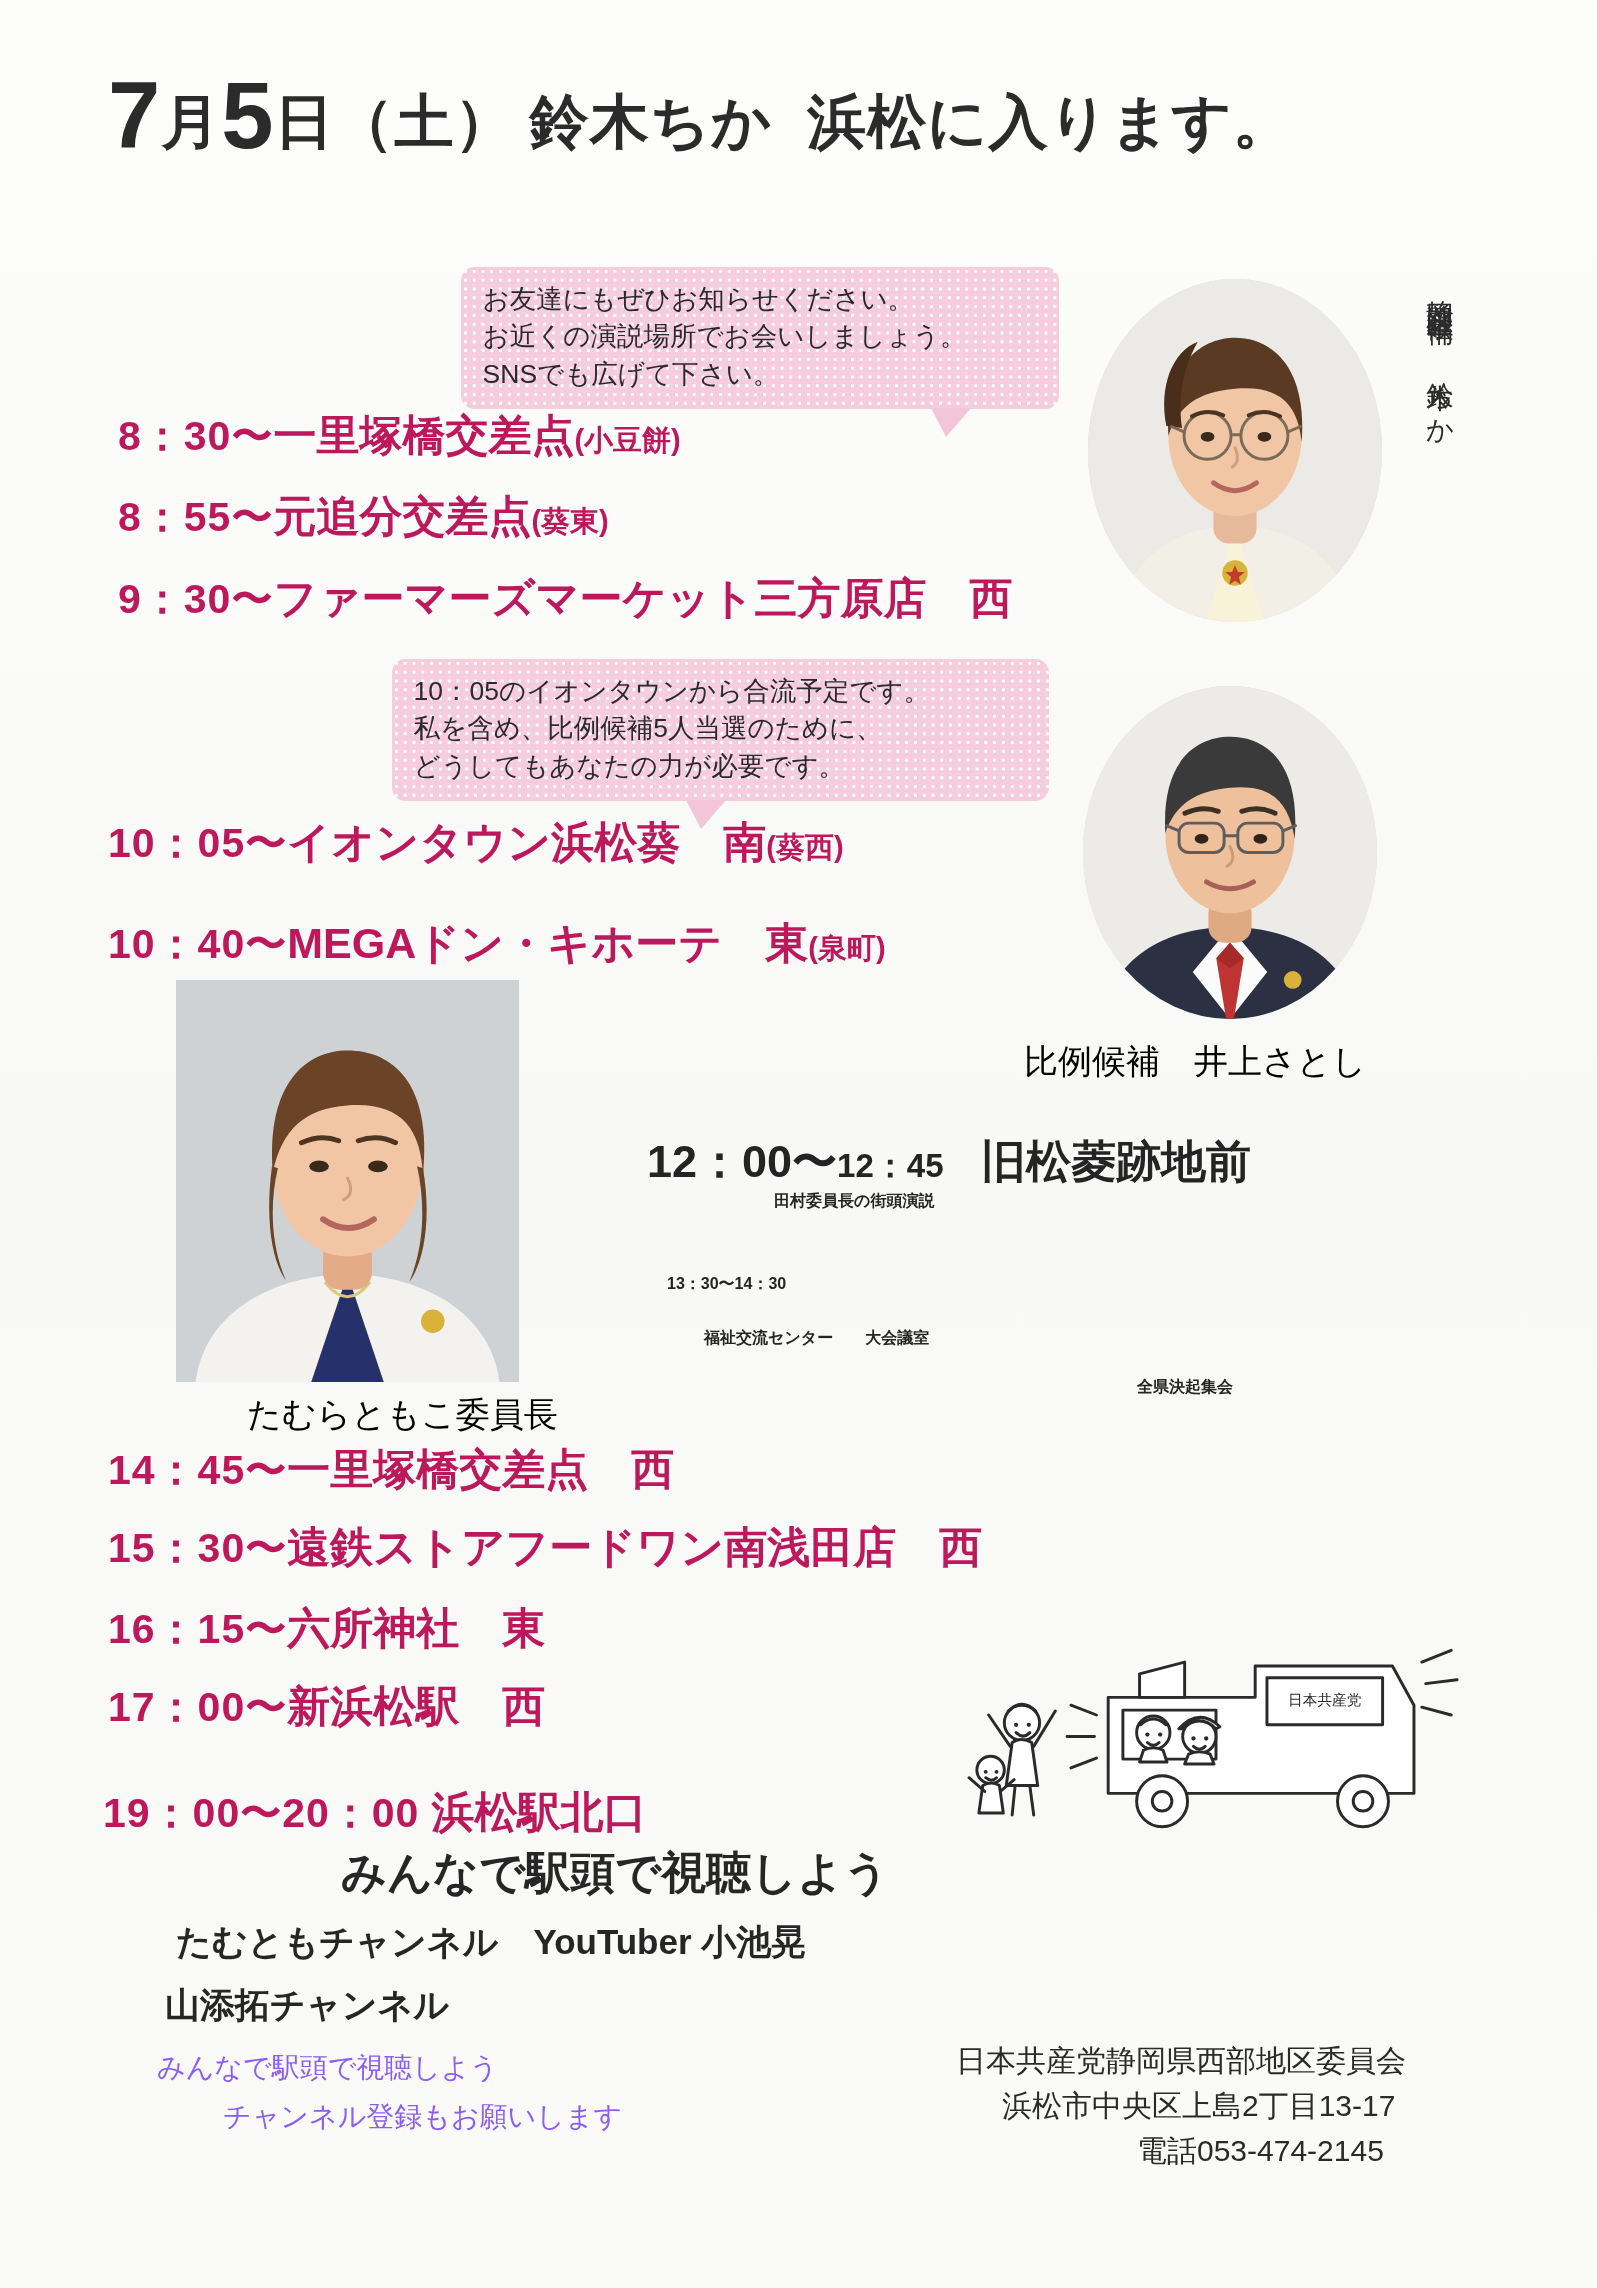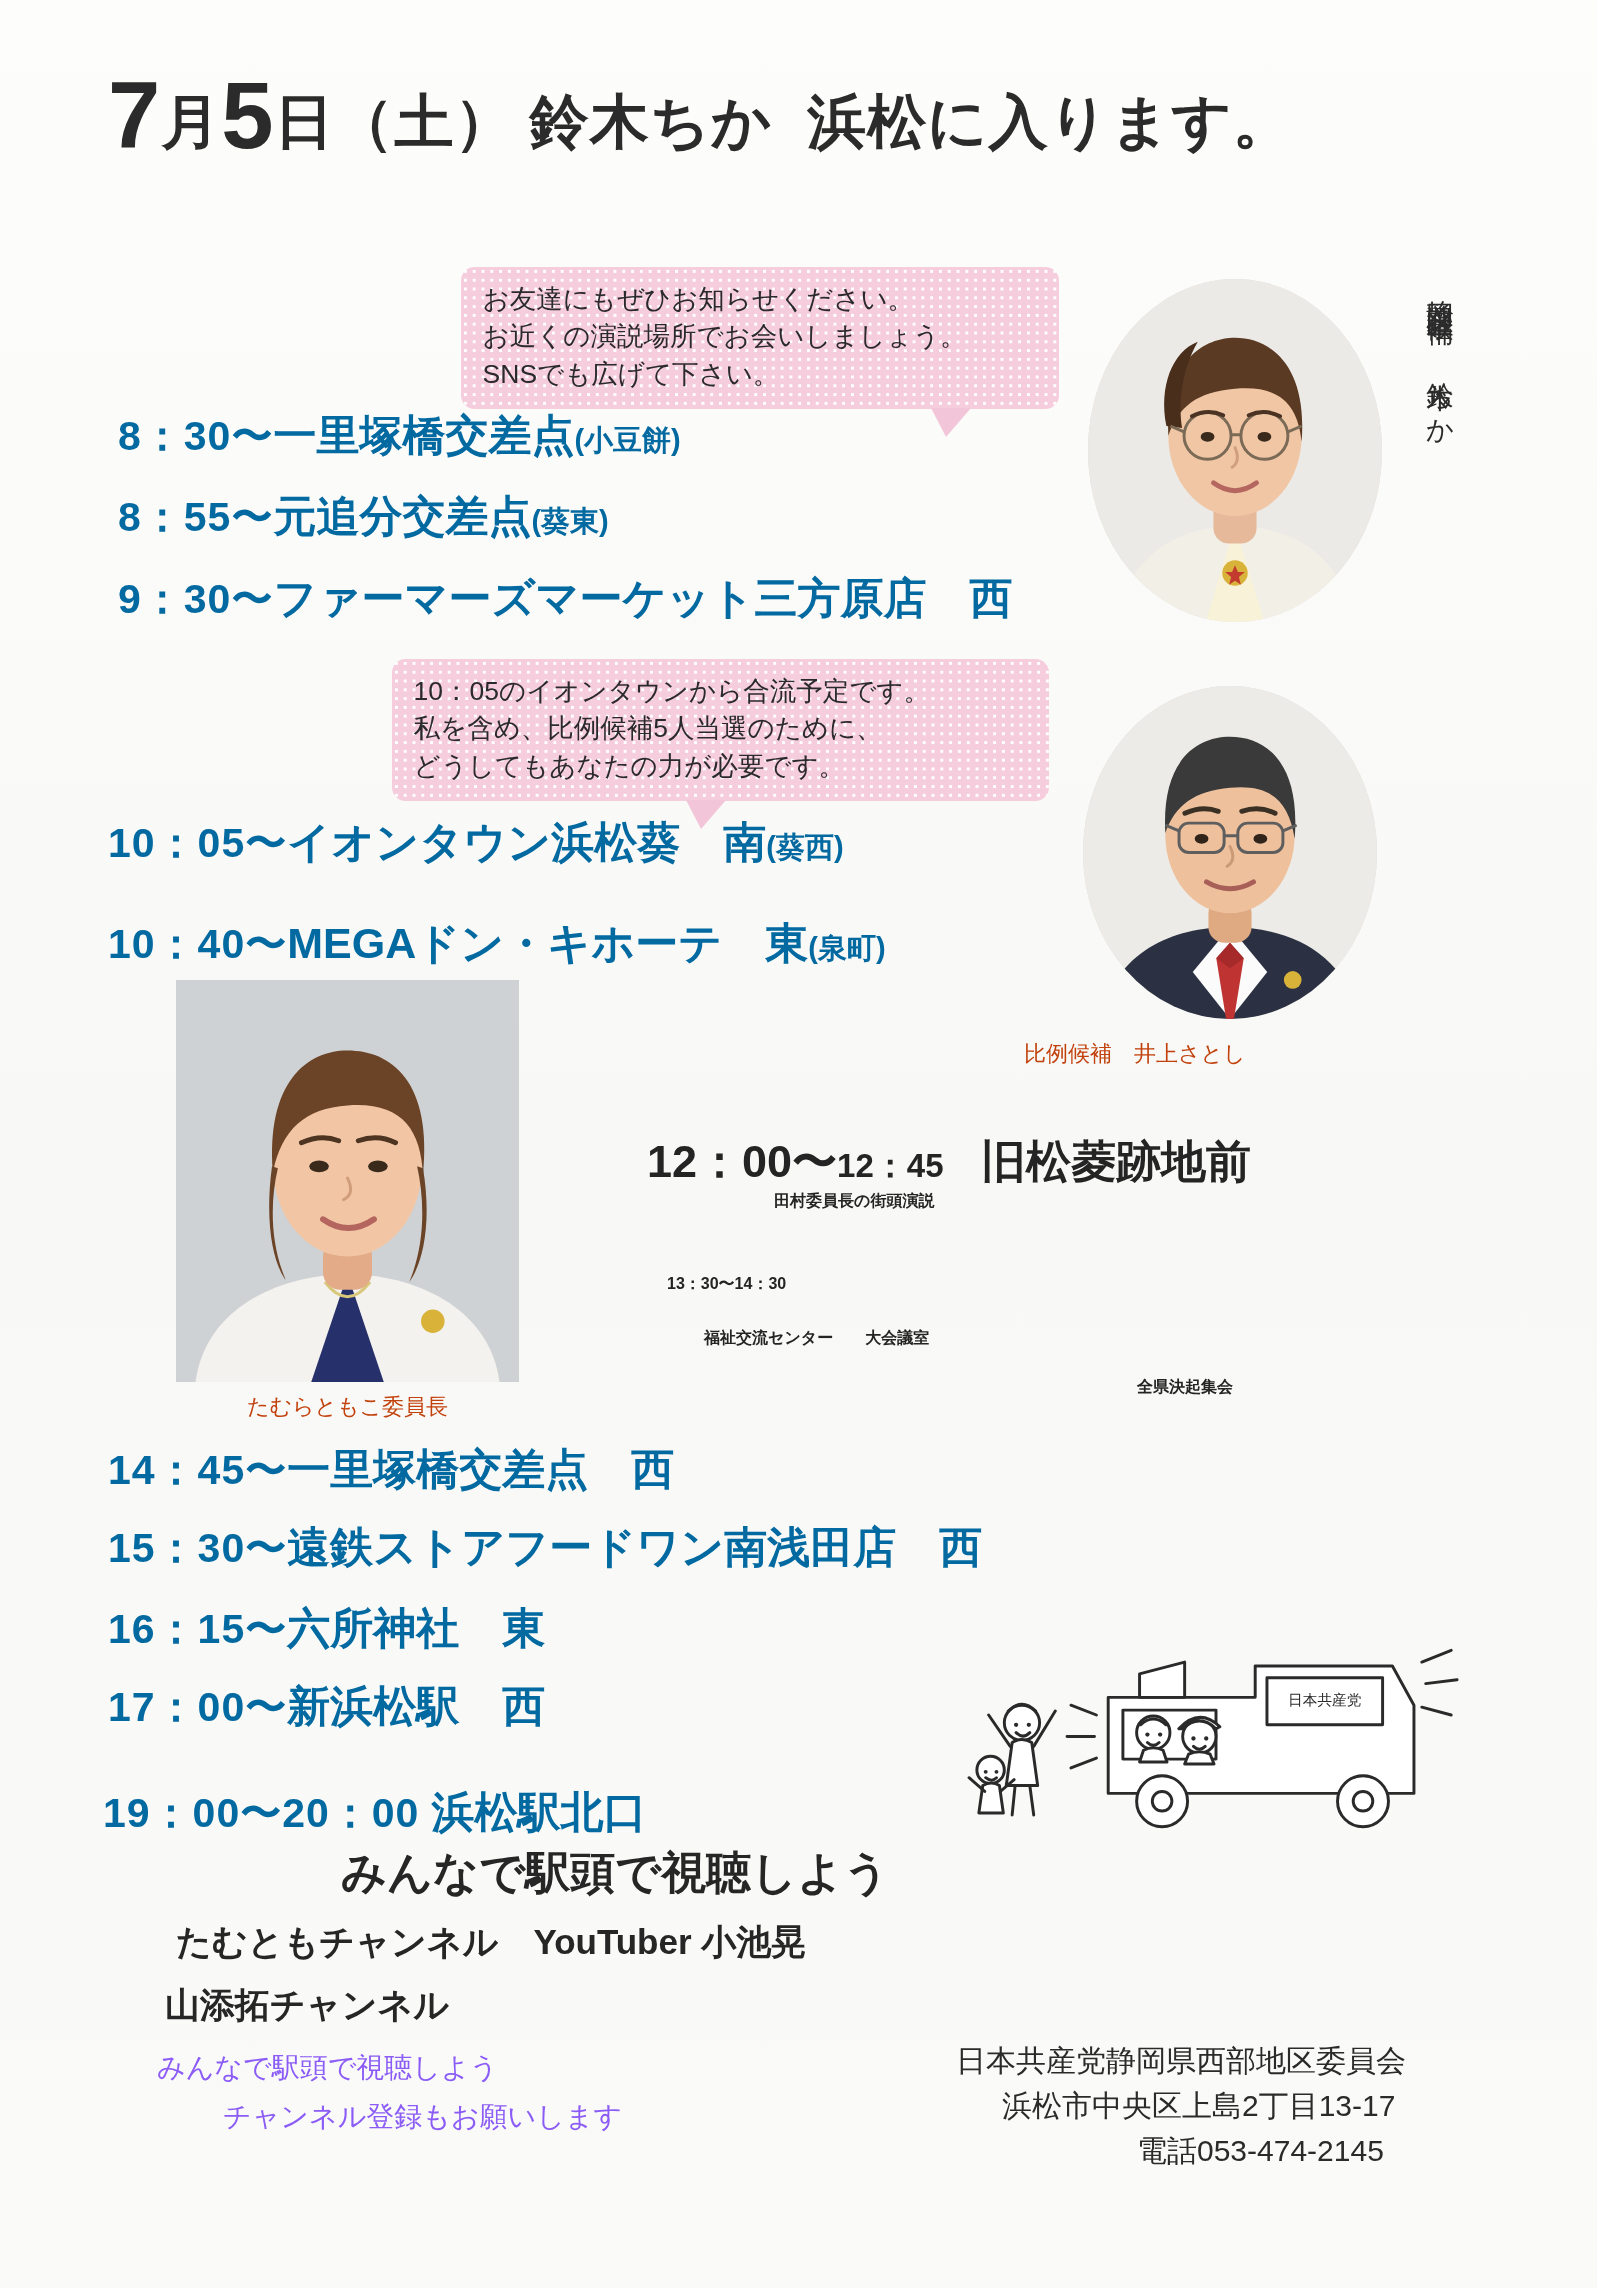--- a/index.html
+++ b/index.html
@@ -66,40 +66,40 @@
     border-top: 29px solid #f2c6d8;
   }
   #bubble1 { left: 461px; top: 267px; width: 598px; }
   #bubble1 .tail { left: 470px; bottom: -27.4px; }
   #bubble2 { left: 392px; top: 659px; width: 657px; }
   #bubble2 .tail { left: 294px; bottom: -27.4px; }
 
   
   .sched {
     font-weight: bold;
-    color: #0369a1;
+    color: #be185d;
     white-space: nowrap;
   }
   .sched .t { font-size: 41px; letter-spacing: 1px; }
   .sched .place { font-size: 43px; }
   .sched .note { font-size: 29px; }
 
   
   .photo-oval {
     border-radius: 50%;
     overflow: hidden;
     background: #ded8d2;
   }
   .photo-rect {
     overflow: hidden;
     background: #ded8d2;
   }
   .cap {
-    font-size: 22px;
-    color: #c2410c;
+    font-size: 34px;
+    color: #000000;
     white-space: nowrap;
   }
   .vcap {
     writing-mode: vertical-rl;
     font-size: 27.4px;
     letter-spacing: 2.9px;
     color: #2b2b2b;
     line-height: 1.35;
   }
 

